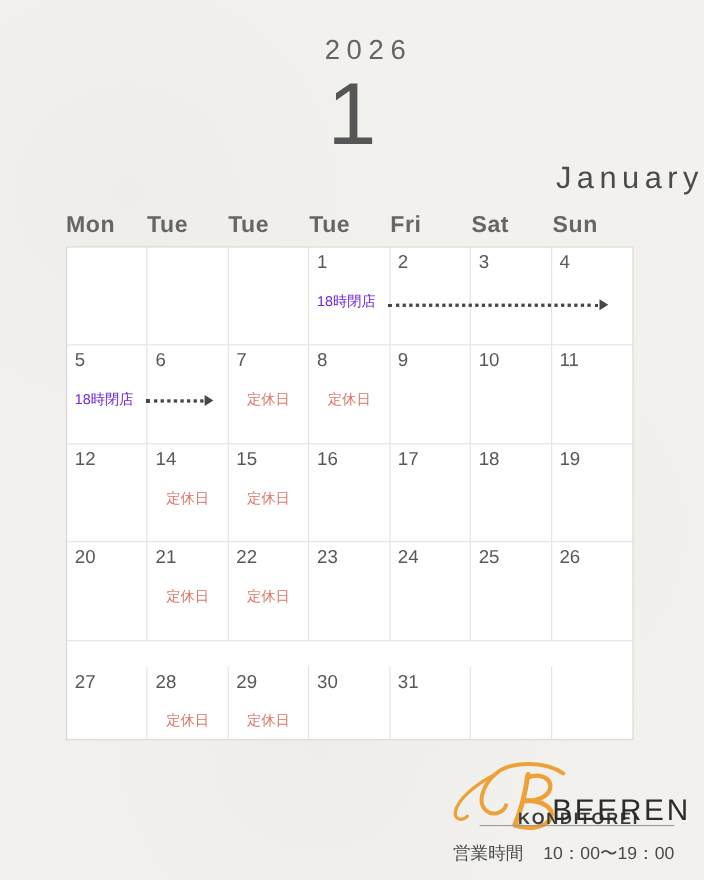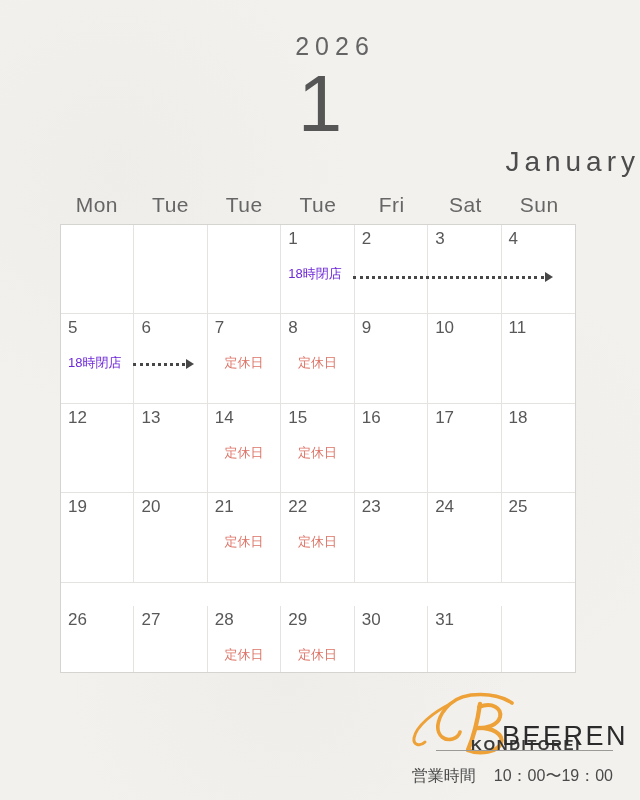--- a/index.html
+++ b/index.html
@@ -32,21 +32,21 @@
     text-align:right; font-size:28px; letter-spacing:5px; text-indent:5px;
     color:#4c4c4c;
   }
 
   
   .weekday-row {
     position:absolute; top:193px; left:60px; width:516px;
     display:grid; grid-template-columns:repeat(7,1fr);
   }
   .weekday-row span {
-    text-align:center; font-size:21px; color:#666; letter-spacing:0.5px;
+    font-size:21px; color:#666; letter-spacing:0.5px;font-weight:bold;
   }
 
   
   .grid {
     position:absolute; top:224px; left:60px; width:516px; height:449px;
     background:#fff; border:1px solid #d5d4d1;
     display:grid; grid-template-columns:repeat(7,1fr); grid-template-rows:repeat(5,1fr);
   }
   .cell {
     position:relative;
@@ -155,23 +155,20 @@
       <span class="num">10</span>
     </div>
     <div class="cell">
       <span class="num">11</span>
     </div>
 
     <div class="cell">
       <span class="num">12</span>
     </div>
     <div class="cell">
-      <span class="num">13</span>
-    </div>
-    <div class="cell">
       <span class="num">14</span>
       <span class="note closed">定休日</span>
     </div>
     <div class="cell">
       <span class="num">15</span>
       <span class="note closed">定休日</span>
     </div>
     <div class="cell">
       <span class="num">16</span>
     </div>

